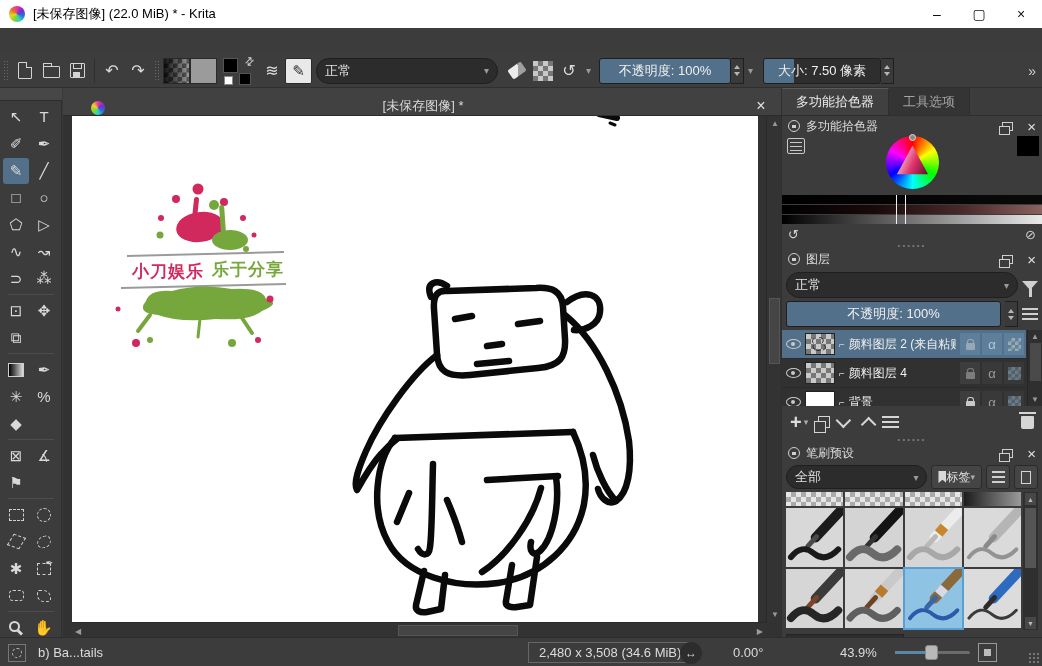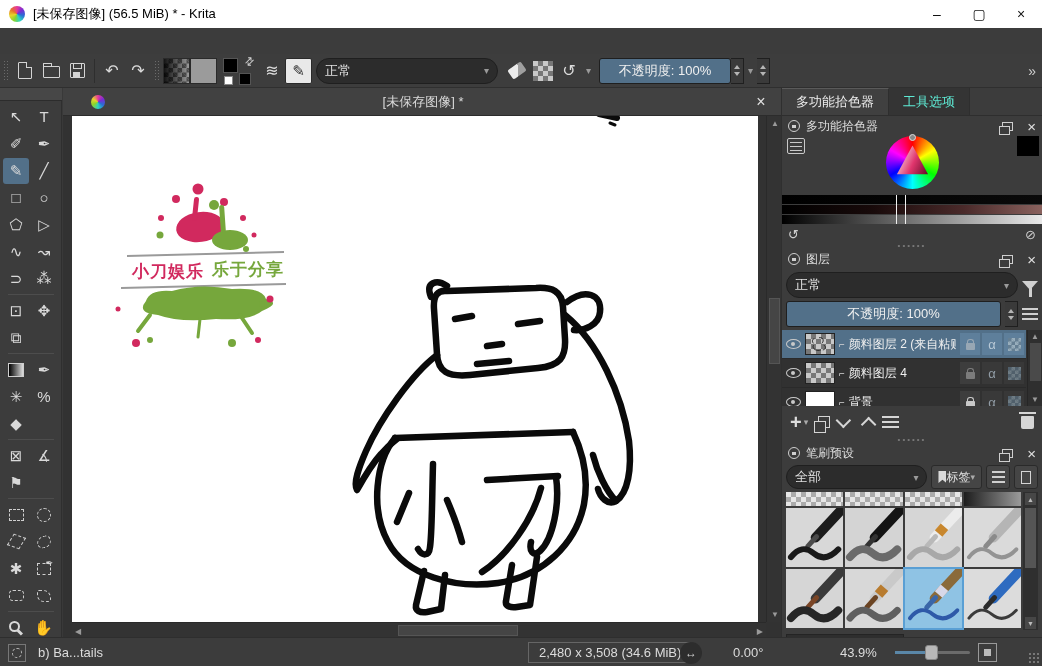--- a/index.html
+++ b/index.html
@@ -89,36 +89,36 @@
   .d-pick { width:14px; height:12px; border:1.4px dashed #cfcfcf; position:relative; }
   .d-pick::after { content:"✒"; position:absolute; right:-3px; top:-6px; font-size:9px; color:#d9d9d9; }
   .d-open { width:15px; height:11px; border:1.4px dashed #cfcfcf; border-radius:4px; }
   .d-free { width:14px; height:12px; border:1.4px dashed #cfcfcf; border-radius:2px 8px 3px 7px; }
   .ic-mag { position:relative; width:11px; height:11px; border:2px solid #d9d9d9; border-radius:50%; margin:-3px 0 0 -3px; }
   .ic-mag::after { content:""; position:absolute; right:-5px; bottom:-4px; width:6px; height:2.5px; background:#d9d9d9; transform:rotate(45deg); }
   .grad-cell { width:16px; height:14px; border:1px solid #cfcfcf; background:linear-gradient(90deg,#000,#ddd); }
 
   
   .subwindow { position:absolute; left:63px; top:0; width:718px; height:549px; background:#323232; }
-  .sw-title { height:28px; background:#414141; border-bottom:1px solid #2c2c2c; display:flex; align-items:center; }
+  .sw-title { height:28px; background:#414141; border-bottom:1px solid #2c2c2c; display:flex; align-items:flex-end; }
   .sw-logo { width:14px; height:14px; border-radius:50%; margin-left:28px;
     background:conic-gradient(#e6399b,#7b2bd4,#2b6bd4,#2bd4c4,#8bd42b,#e6d42b,#e6399b); }
   .sw-title-text { flex:1; text-align:center; color:#d9d9d9; font-size:13px; }
   .sw-close { width:40px; text-align:center; color:#e0e0e0; font-size:16px; }
   .canvas-wrap { position:absolute; left:9px; top:28px; width:686px; height:506px; background:#fff; overflow:hidden; }
   .vscroll { position:absolute; right:0; top:28px; width:15px; height:506px; background:#333; border-left:1px solid #2a2a2a; }
   .vscroll .thumb { position:absolute; left:2px; top:182px; width:11px; height:66px; background:#454545; border:1px solid #555; }
   .hscroll { position:absolute; left:9px; bottom:0; width:694px; height:15px; background:#333; border-top:1px solid #2a2a2a; }
   .hscroll .thumb { position:absolute; left:326px; top:2px; width:120px; height:11px; background:#454545; border:1px solid #555; }
   .scroll-arrow { position:absolute; color:#9a9a9a; font-size:8px; }
 
   
   .rightcol { position:absolute; left:781px; top:0; width:261px; height:549px; background:#3c3c3c; border-left:1px solid #2f2f2f; }
   .rc-tabs { display:flex; height:28px; border-bottom:1px solid #2e2e2e; }
-  .rc-tab { padding:0 14px; display:flex; align-items:center; font-size:13px; color:#5eead4; background:#343434;
+  .rc-tab { padding:0 14px; display:flex; align-items:center; font-size:13px; color:#a3a3a3; background:#343434;
     border-right:1px solid #2e2e2e; }
   .rc-tab.active { background:#404040; color:#ececec; border-top:1px solid #5a5a5a; }
   .dk-header { height:20px; display:flex; align-items:center; padding:0 6px; color:#dedede; font-size:12px; gap:6px; }
   .lock-circ { width:12px; height:12px; border:1.3px solid #cfcfcf; border-radius:50%; position:relative; flex:none; }
   .lock-circ::after { content:""; position:absolute; left:3px; top:3.5px; width:3.5px; height:3px; background:#cfcfcf; }
   .dk-float { margin-left:auto; width:11px; height:9px; border:1.4px solid #cfcfcf; position:relative; }
   .dk-float::before { content:""; position:absolute; left:-4px; top:3px; width:9px; height:7px; border:1.4px solid #cfcfcf; background:#3c3c3c; }
   .dk-close { color:#e0e0e0; font-size:15px; margin-left:8px; line-height:1; }
   .dots { height:7px; display:flex; align-items:center; justify-content:center; color:#7a7a7a; font-size:8px; letter-spacing:2px; }
 
@@ -226,21 +226,21 @@
   .sb-grip { position:absolute; right:2px; bottom:2px; width:12px; height:12px;
     background-image:radial-gradient(#777 1px, transparent 1px); background-size:4px 4px; }
 </style>
 </head>
 <body>
 
 <div class="app">
 
   <div class="titlebar">
     <span class="app-logo"></span>
-    <span>[未保存图像]  (56.5 MiB)  * - Krita</span>
+    <span>[未保存图像]  (22.0 MiB)  * - Krita</span>
     <div class="win-controls">
       <span class="win-btn">–</span>
       <span class="win-btn">▢</span>
       <span class="win-btn">×</span>
     </div>
   </div>
 
 
   <div class="toolbar">
     <span class="grip"></span>
@@ -281,20 +281,24 @@
     <span class="tb-arrow">▾</span>
     <span class="slider-box" style="width:132px; margin-left:4px;">
       <i class="slider-fill" style="width:100%;"></i>
       <span>不透明度: 100%</span>
     </span>
     <span class="spin">
         <i class="up"></i>
         <i class="dn"></i>
       </span>
     <span class="tb-arrow">▾</span>
+    <span class="slider-box" style="width:118px; margin-left:6px;">
+      <i class="slider-fill" style="width:30px;"></i>
+      <span>大小: 7.50 像素</span>
+    </span>
     <span class="spin">
         <i class="up"></i>
         <i class="dn"></i>
       </span>
     <span class="overflow">»</span>
   </div>
 
   <div class="main">
 
     <div class="toolbox">

